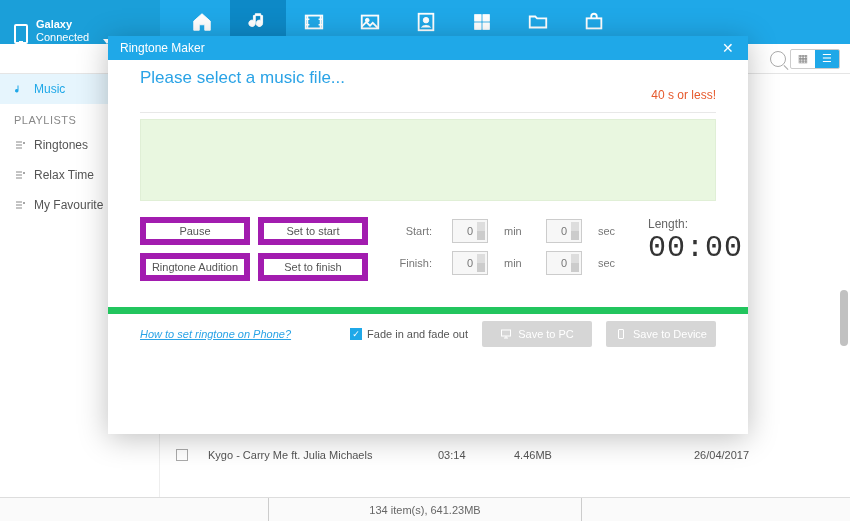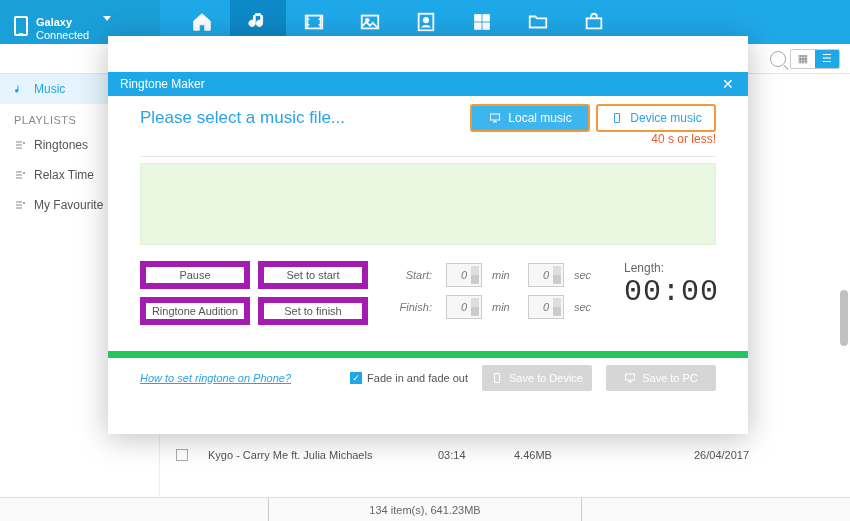--- a/index.html
+++ b/index.html
@@ -1,19 +1,19 @@
 <!DOCTYPE html>
 <html><head>
 <meta charset="utf-8">
 <style>
 * { box-sizing: border-box; margin: 0; padding: 0; font-family: Arial, sans-serif; }
 body { width: 850px; height: 521px; overflow: hidden; background: #fff; position: relative; }
 
 .topbar { height: 44px; background: #1fa8e8; display: flex; align-items: center; }
-.device-block { display: flex; align-items: flex-start; padding: 16px 8px 0 14px; color: #fff; gap: 8px; background: #1b9fd9; height: 100%; min-width: 160px; }
+.device-block { display: flex; align-items: flex-end; padding: 0 8px 0 14px; color: #fff; gap: 8px; background: #1b9fd9; height: 100%; min-width: 160px; }
 .phone-icon { width: 14px; height: 20px; border: 2px solid #fff; border-radius: 2px; position: relative; }
 .phone-icon::after { content: ""; position: absolute; bottom: -1px; left: 50%; transform: translateX(-50%); width: 4px; height: 2px; background: #fff; }
 .device-text { font-size: 11px; line-height: 1.2; }
 .device-text .name { font-weight: bold; }
 .chev-down { width:0; height:0; border-left:4px solid transparent; border-right:4px solid transparent; border-top:5px solid #fff; margin-left:6px; }
 .nav { display:flex; height:100%; }
 .nav-item { width:56px; height:100%; display:flex; align-items:center; justify-content:center; color:#fff; cursor:pointer; }
 .nav-item.active { background:#0d89c7; }
 .nav-item svg { width:22px; height:22px; fill:#fff; stroke:#fff; }
 .nav-space { width:14px; }
@@ -42,38 +42,38 @@
 .table-row-bg .c-size { width:160px; }
 .table-row-bg .c-date { }
 
 .statusbar { position:absolute; left:0; right:0; bottom:0; height:24px; border-top:1px solid #ddd; display:flex; align-items:center; justify-content:center; font-size:11px; color:#666; background:#fafafa; }
 .status-mid { border-left:1px solid #ccc; border-right:1px solid #ccc; padding:0 100px; height:100%; display:flex; align-items:center; }
 
 .scroll-thumb { position:absolute; right:2px; top:290px; width:8px; height:56px; background:#c1c1c1; border-radius:4px; }
 
 
 .modal { position:absolute; left:108px; top:36px; width:640px; height:398px; background:#fff; box-shadow:0 4px 28px rgba(0,0,0,0.25); }
-.modal-head { height:18px; background:#1fa8e8; color:#fff; display:flex; align-items:center; justify-content:space-between; padding:12px 12px; font-size:12px;margin-top:36px; }
+.modal-head { height:18px; background:#1fa8e8; color:#fff; display:flex; align-items:center; justify-content:space-between; padding:12px 12px; font-size:12px; }
 .close-x { width:14px; cursor:pointer; font-size:14px; }
 .modal-body { padding:8px 32px 10px; }
 .row1 { display:flex; align-items:center; justify-content:space-between; }
 .prompt { color:#2aa3e6; font-size:17px; }
 .src-btns { display:flex; gap:6px; }
 .src-btn { display:flex; align-items:center; justify-content:center; gap:6px; width:120px; height:28px; font-size:12px; border-radius:3px; cursor:pointer; border:2px solid #f29a3a; }
 .src-btn.local { background:#3db5ef; color:#fff; }
 .src-btn.device { background:#fff; color:#2aa3e6; }
 .src-btn .ic { width:14px; height:12px; }
 .limit { text-align:right; color:#e65a2d; font-size:12px; }
 .hr { height:1px; background:#e8e8e8; margin:10px 0 6px; }
 .wave { height:82px; background:#e9f7e0; border:1px solid #e0efd6; }
 
 .controls { display:flex; gap:24px; margin-top:16px; align-items:flex-start; }
 .btn-grid { display:grid; grid-template-columns:110px 110px; grid-auto-rows:28px; gap:8px; }
 .gbtn { border:6px solid #a21caf; background:#fff; font-size:11px; color:#555; cursor:pointer; }
-.time-grid { display:grid; grid-template-columns:44px 36px 26px 36px 26px; grid-auto-rows:28px; gap:4px 10px; align-items:center; font-size:11px; color:#777;font-style:italic; }
+.time-grid { display:grid; grid-template-columns:44px 36px 26px 36px 26px; grid-auto-rows:28px; gap:4px 16px; align-items:center; font-size:11px; color:#777; }
 .time-grid .lbl { text-align:right; padding-right:4px; }
 .spin { border:1px solid #ccc; height:24px; display:flex; align-items:center; justify-content:center; background:#f7f7f7; font-size:11px; position:relative; }
 .spin::after { content:""; position:absolute; right:2px; top:2px; bottom:2px; width:8px; background:linear-gradient(#ddd 50%, #ccc 50%); }
 .length-box { margin-left:auto; }
 .length-box .lbl2 { font-size:12px; color:#666; }
 .length-box .big { font-size:30px; color:#333; letter-spacing:1px; font-family:"Courier New", monospace; }
 
 .modal-foot { display:flex; align-items:center; gap:14px; padding:0 32px; margin-top:16px; border-top:7px solid #22c55e; height:46px; }
 .help-link { color:#2aa3e6; font-size:11px; text-decoration:underline; font-style:italic; cursor:pointer; }
 .fade-chk { display:flex; align-items:center; gap:5px; font-size:11px; color:#555; margin-left:auto; }
@@ -204,35 +204,20 @@
 </div>
 
 <div class="modal">
   <div class="modal-head">
     <span>Ringtone Maker</span>
     <span class="close-x">✕</span>
   </div>
   <div class="modal-body">
     <div class="row1">
       <div class="prompt">Please select a music file...</div>
-      <div class="src-btns">
-        <div class="src-btn local">
-          <svg class="ic" viewBox="0 0 24 24">
-              <rect x="3" y="4" width="18" height="12" fill="none" stroke="#fff" stroke-width="2"></rect>
-              <path d="M8 20h8M12 16v4" stroke="#fff" stroke-width="2"></path>
-            </svg>
-          <span>Local music</span>
-        </div>
-        <div class="src-btn device">
-          <svg class="ic" viewBox="0 0 24 24">
-              <rect x="7" y="3" width="10" height="18" rx="1" fill="none" stroke="#2aa3e6" stroke-width="2"></rect>
-            </svg>
-          <span>Device music</span>
-        </div>
-      </div>
     </div>
     <div class="limit">40 s or less!</div>
     <div class="hr"></div>
     <div class="wave"></div>
 
     <div class="controls">
       <div class="btn-grid">
         <button class="gbtn">Pause</button>
         <button class="gbtn">Set to start</button>
         <button class="gbtn">Ringtone Audition</button>
@@ -257,25 +242,25 @@
     </div>
   </div>
   <div class="modal-foot">
     <span class="help-link">How to set ringtone on Phone?</span>
     <label class="fade-chk">
       <span class="cbox">✓</span>
       <span>Fade in and fade out</span>
     </label>
     <div class="save-btn">
       <svg class="ic" viewBox="0 0 24 24">
-          <rect x="7" y="3" width="10" height="18" rx="1" fill="none" stroke="#fff" stroke-width="2"></rect>
-        </svg>
-      <span>Save to Device</span>
+          <rect x="3" y="4" width="18" height="12" fill="none" stroke="#fff" stroke-width="2"></rect>
+          <path d="M8 20h8M12 16v4" stroke="#fff" stroke-width="2"></path>
+        </svg>
+      <span>Save to PC</span>
     </div>
     <div class="save-btn">
       <svg class="ic" viewBox="0 0 24 24">
-          <rect x="3" y="4" width="18" height="12" fill="none" stroke="#fff" stroke-width="2"></rect>
-          <path d="M8 20h8M12 16v4" stroke="#fff" stroke-width="2"></path>
-        </svg>
-      <span>Save to PC</span>
+          <rect x="7" y="3" width="10" height="18" rx="1" fill="none" stroke="#fff" stroke-width="2"></rect>
+        </svg>
+      <span>Save to Device</span>
     </div>
   </div>
 </div>
 
 </body></html>

